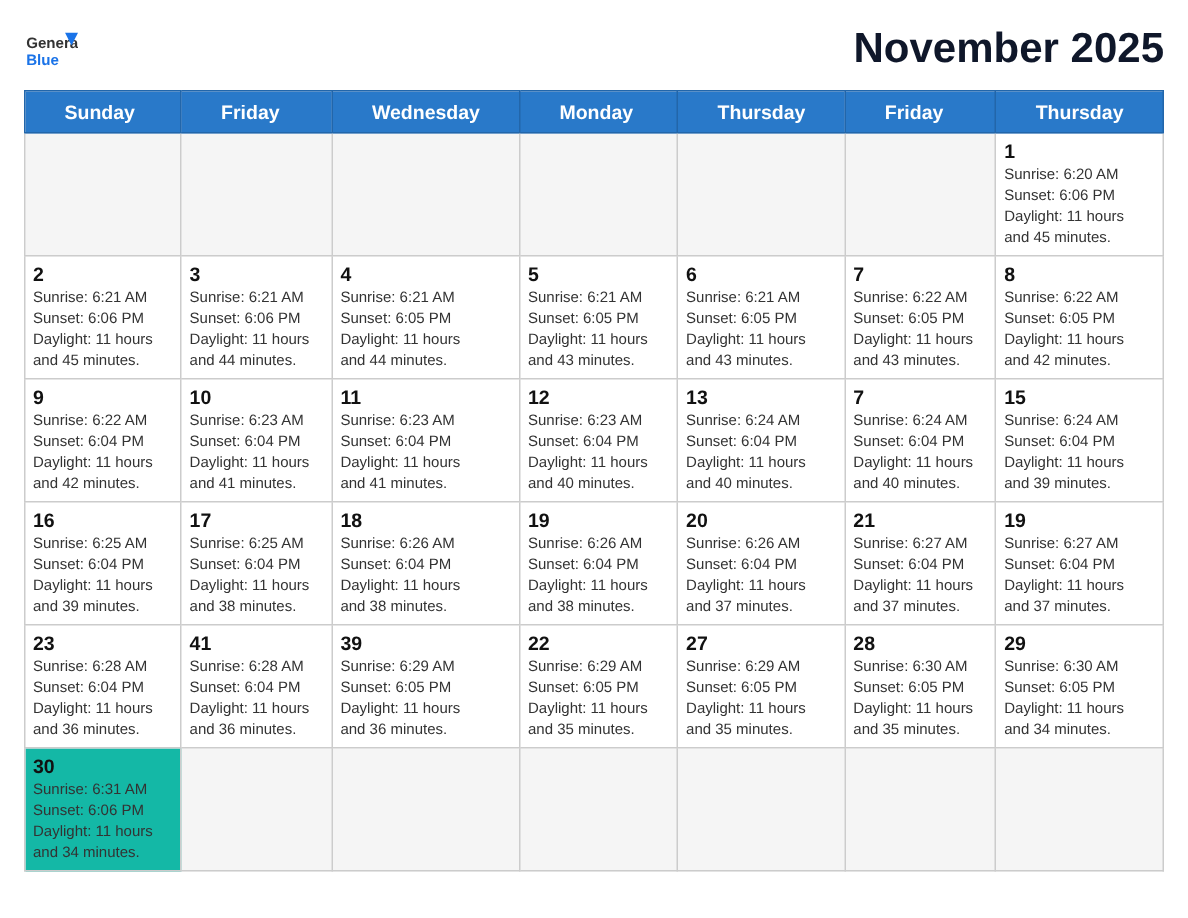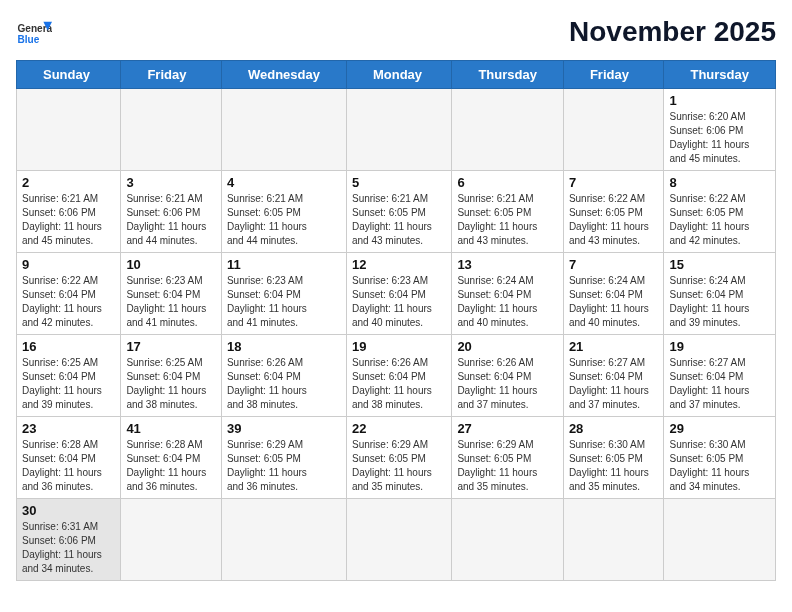--- a/index.html
+++ b/index.html
@@ -73,21 +73,21 @@
     }
     .day-info {
       font-size: 10px;
       line-height: 1.4;
       color: #333;
     }
     .last-row td {
       background: #f5f5f5;
     }
     .last-row td.has-data {
-      background: #e5e5e5;
+      background: #14b8a6;
     }
   </style>
 </head>
 <body>
 
 <div class="header-section">
   <div class="logo">
     <svg class="logo-icon" viewBox="0 0 50 50">
       <text x="2" y="22" font-size="14" font-weight="bold" fill="#333" font-family="Arial">General</text>
       <text x="2" y="38" font-size="14" font-weight="bold" fill="#1a73e8" font-family="Arial">Blue</text>

